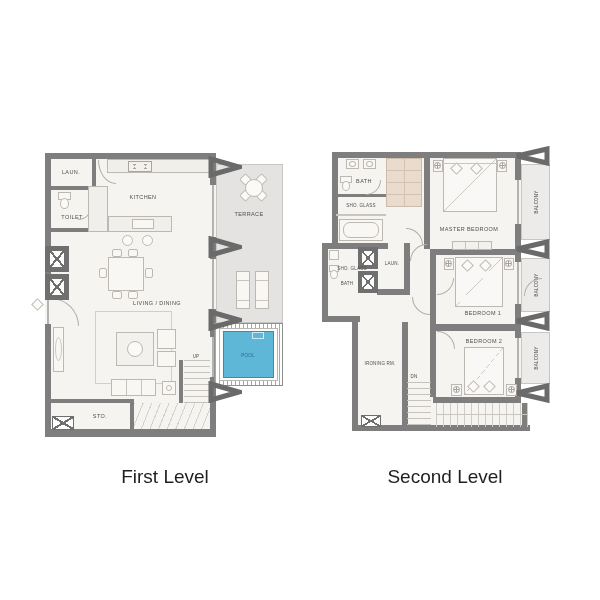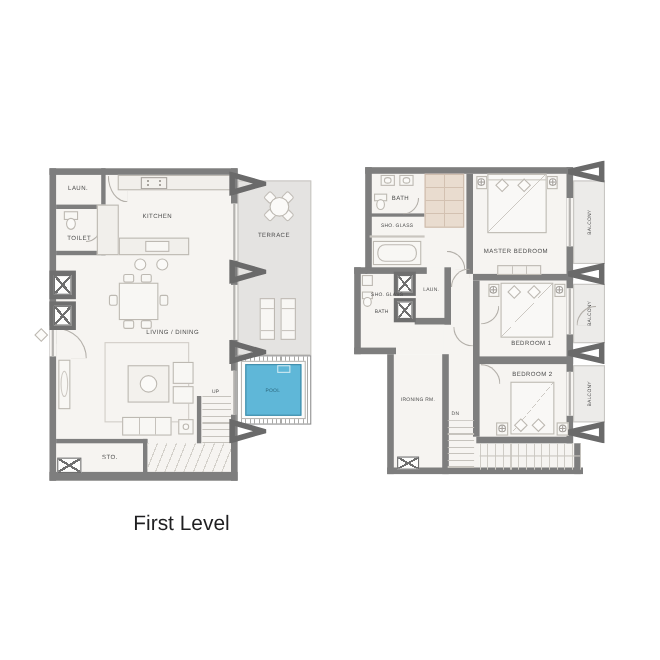--- a/index.html
+++ b/index.html
@@ -300,13 +300,14 @@
       </svg>
     <svg class="fin" style="left:514px;top:311px;" width="36" height="20">
         <polygon points="33,3 3,10 33,17" fill="none" stroke="#6a6a6a" stroke-width="5"></polygon>
       </svg>
     <svg class="fin" style="left:514px;top:383px;" width="36" height="20">
         <polygon points="33,3 3,10 33,17" fill="none" stroke="#6a6a6a" stroke-width="5"></polygon>
       </svg>
   </div>
 
   <div class="caption" style="left:45px;top:466px;width:240px;">First Level</div>
+  <div class="caption" style="left:340px;top:466px;width:210px;">Second Level</div>
 </div>
 
 </body></html>

